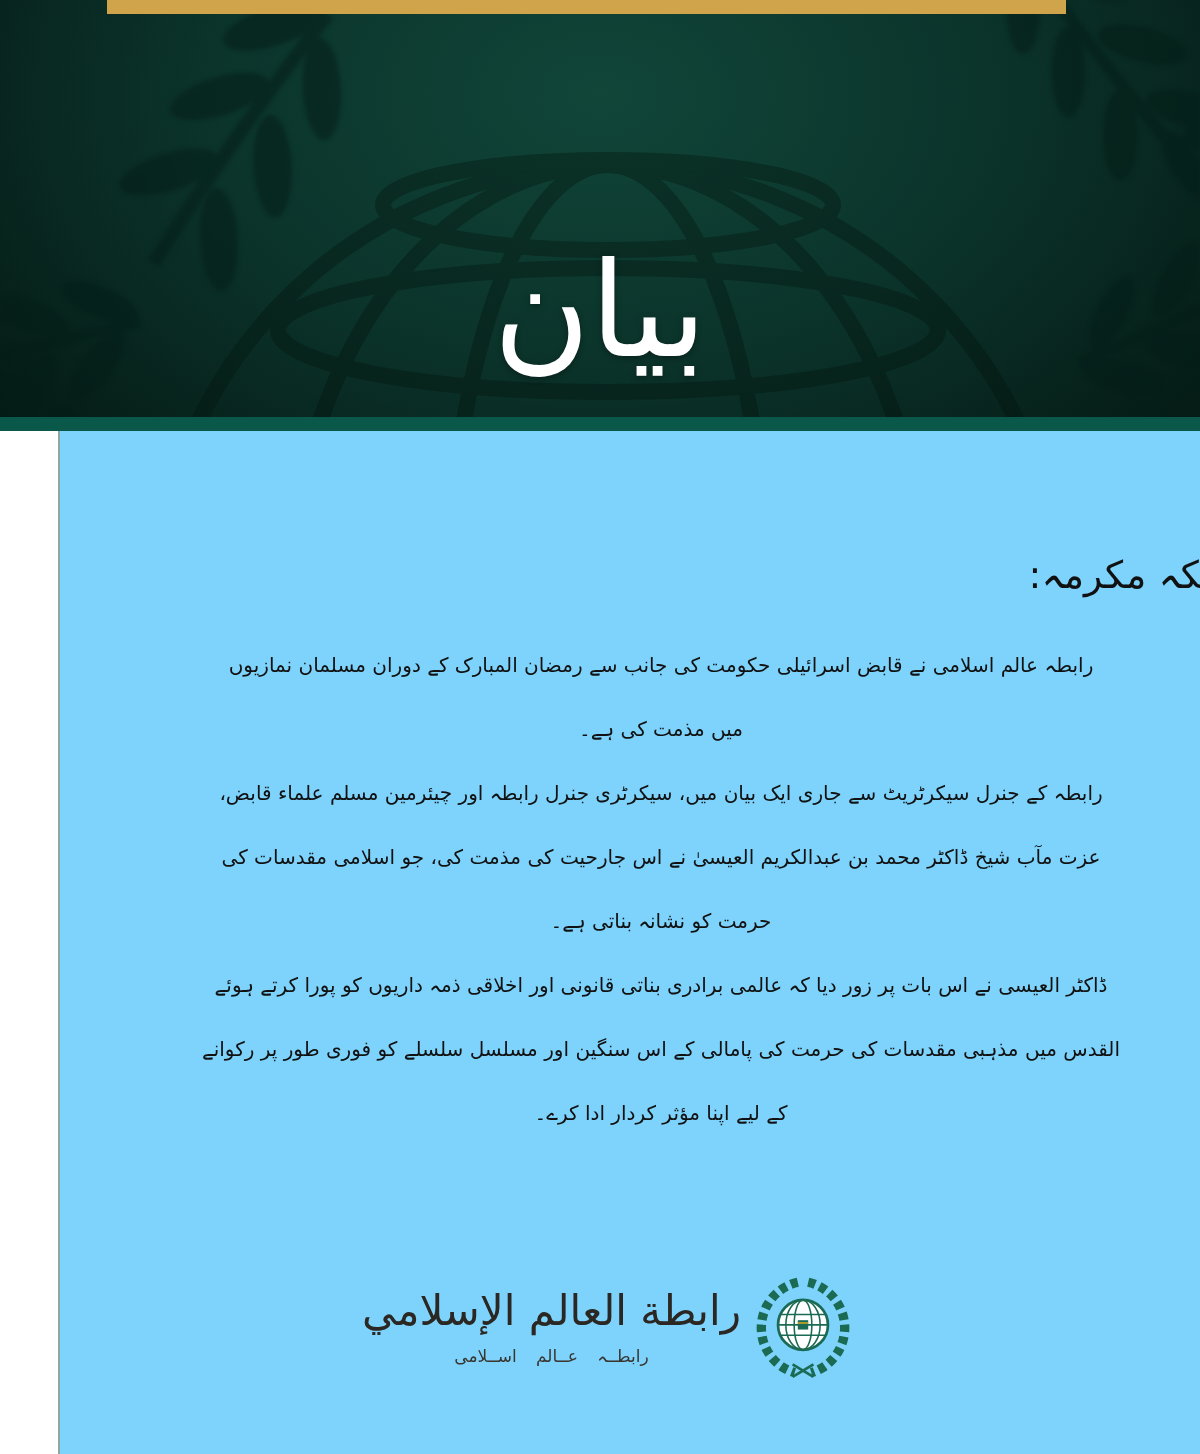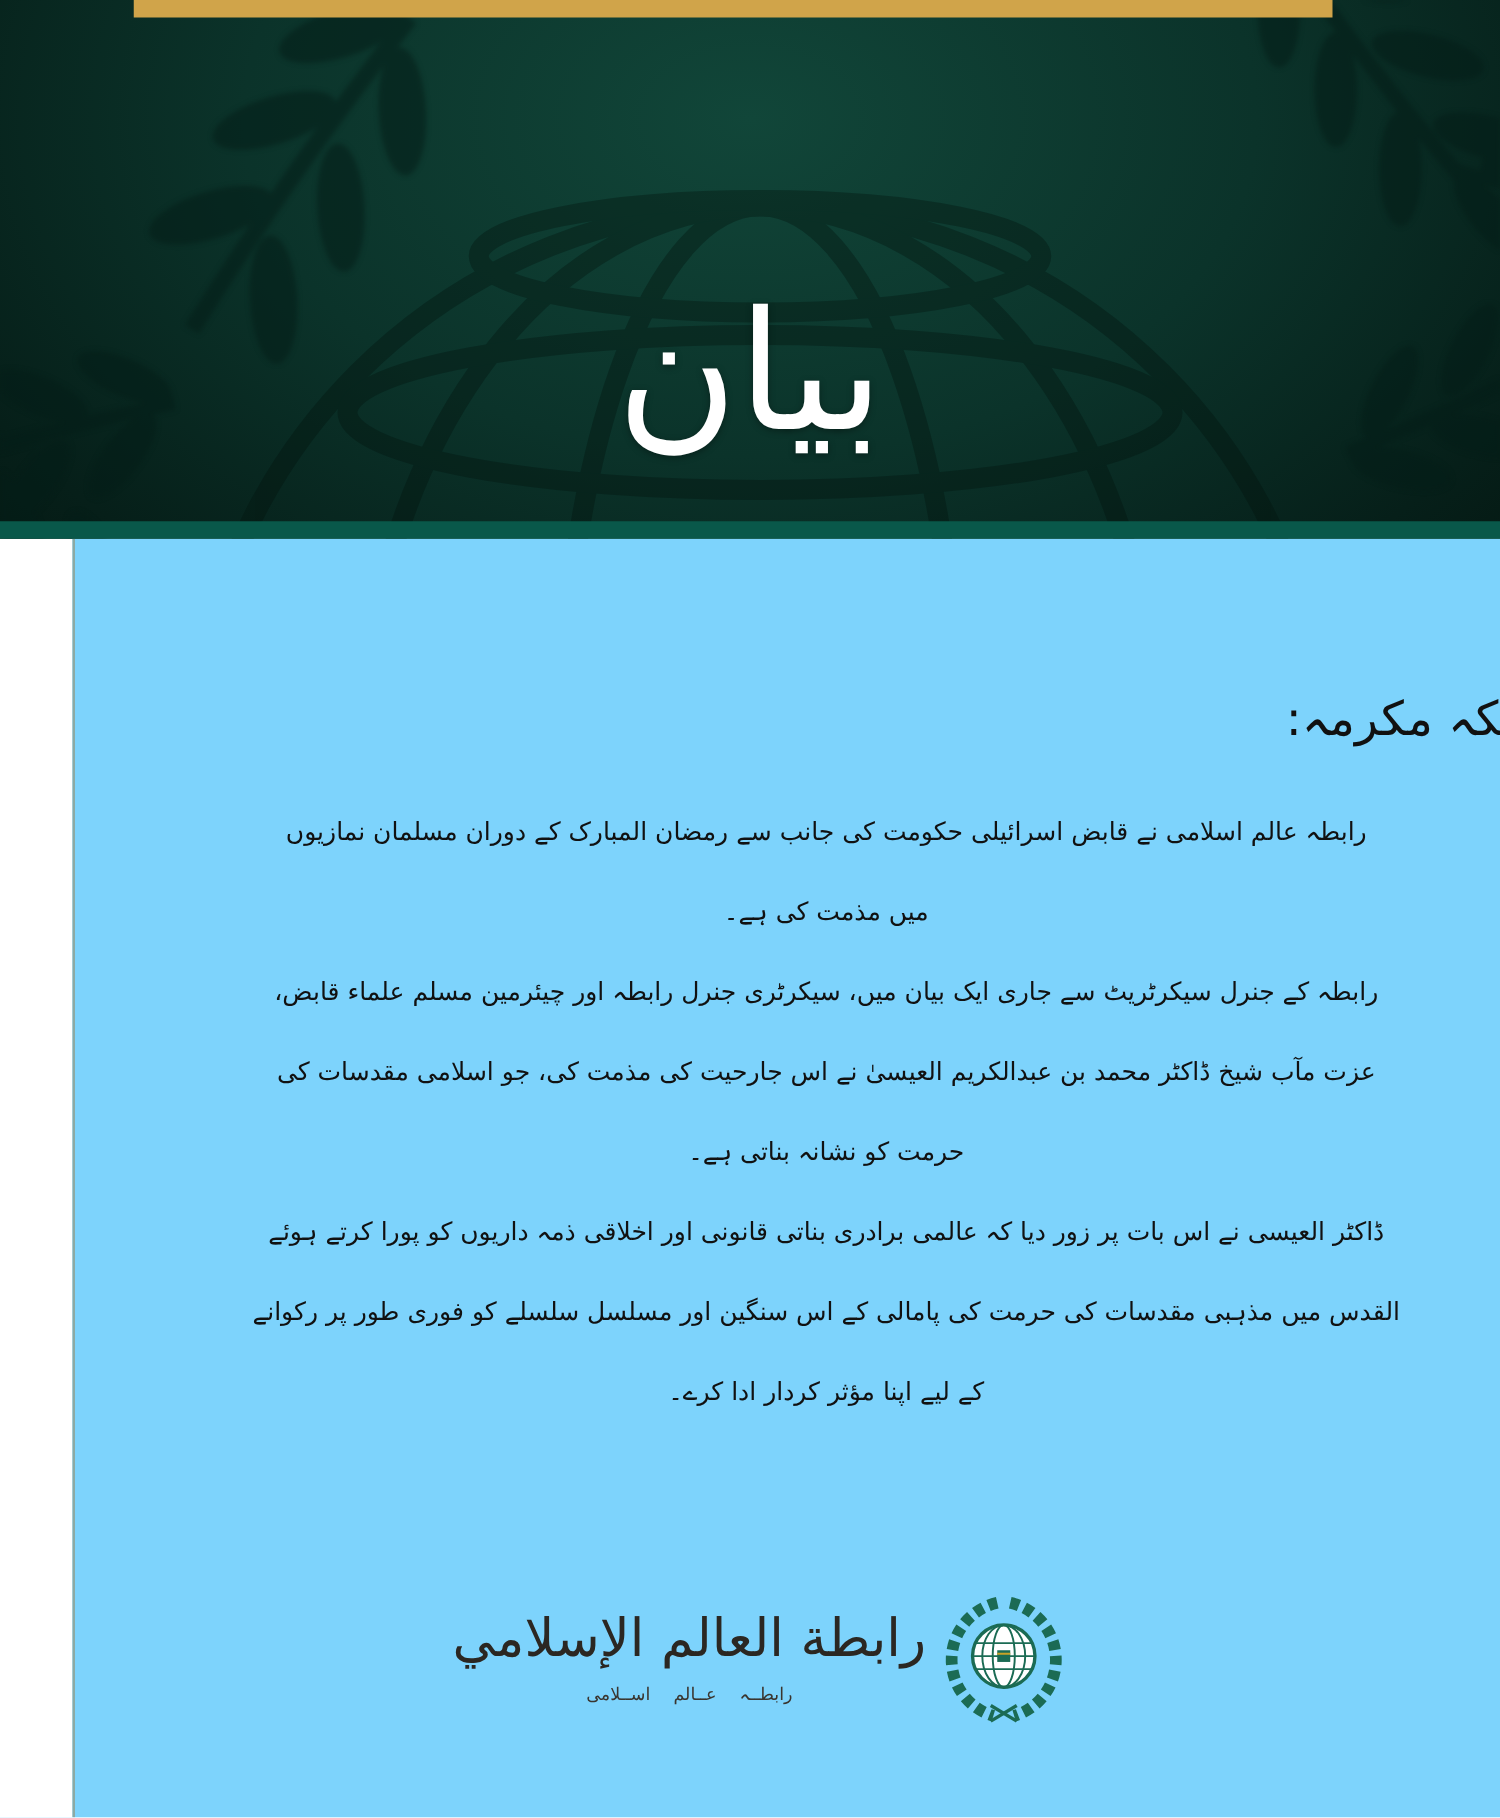--- a/index.html
+++ b/index.html
@@ -21,21 +21,21 @@
   }
   .gold-bar{
     position:absolute;left:107px;top:0;width:959px;height:14px;
   }
   .header-deco{position:absolute;left:0;top:0;width:1200px;height:431px;filter:blur(2px);}
   .header-globe{position:absolute;left:0;top:0;width:1200px;height:431px;}
   .teal-strip{
     position:absolute;left:0;top:417px;width:1200px;height:14px;
   }
   .banner-title{
-    position:absolute;left:0;top:208px;width:1200px;
+    position:absolute;left:0;top:220px;width:1200px;
     text-align:center;
     color:#ffffff;
     font-size:132px;line-height:180px;
     font-family:"DejaVu Sans", sans-serif;
     direction:rtl;
     text-shadow:0 2px 6px rgba(0,0,0,.35);
   }
 
   
   .content-box{
@@ -66,21 +66,21 @@
     position:absolute;left:0;top:845px;width:1097px;
     display:flex;flex-direction:row;justify-content:center;align-items:center;
     gap:10px;
   }
   .logo-text{display:flex;flex-direction:column;align-items:center;color:#2b2722;}
   .logo-arabic{
     font-size:42px;line-height:56px;direction:rtl;
     font-family:"DejaVu Sans", sans-serif;
   }
   .logo-urdu{
-    font-size:14px;line-height:34px;direction:rtl;
+    font-size:17px;line-height:34px;direction:rtl;
     letter-spacing:1px;word-spacing:14px;
     color:#3a352f;
   }
   .emblem{width:104px;height:104px;flex:0 0 auto;}
 </style>
 </head>
 <body>
 
 <div id="page">
 

